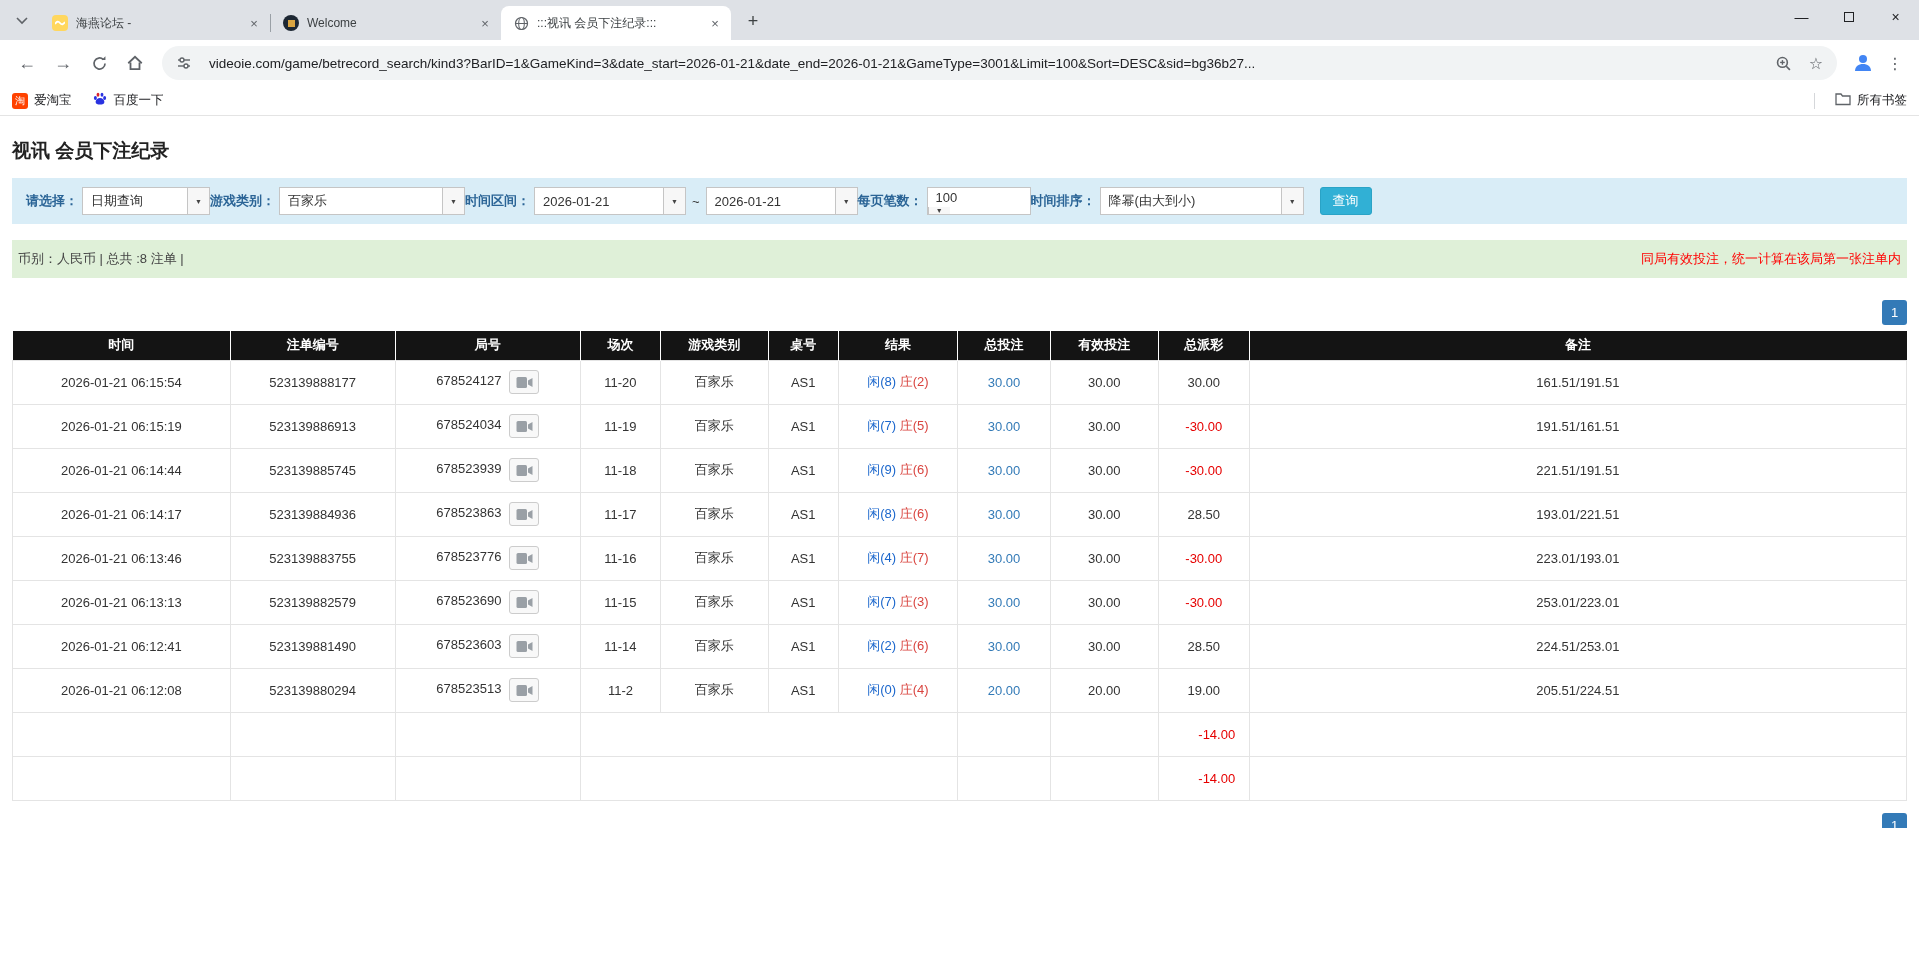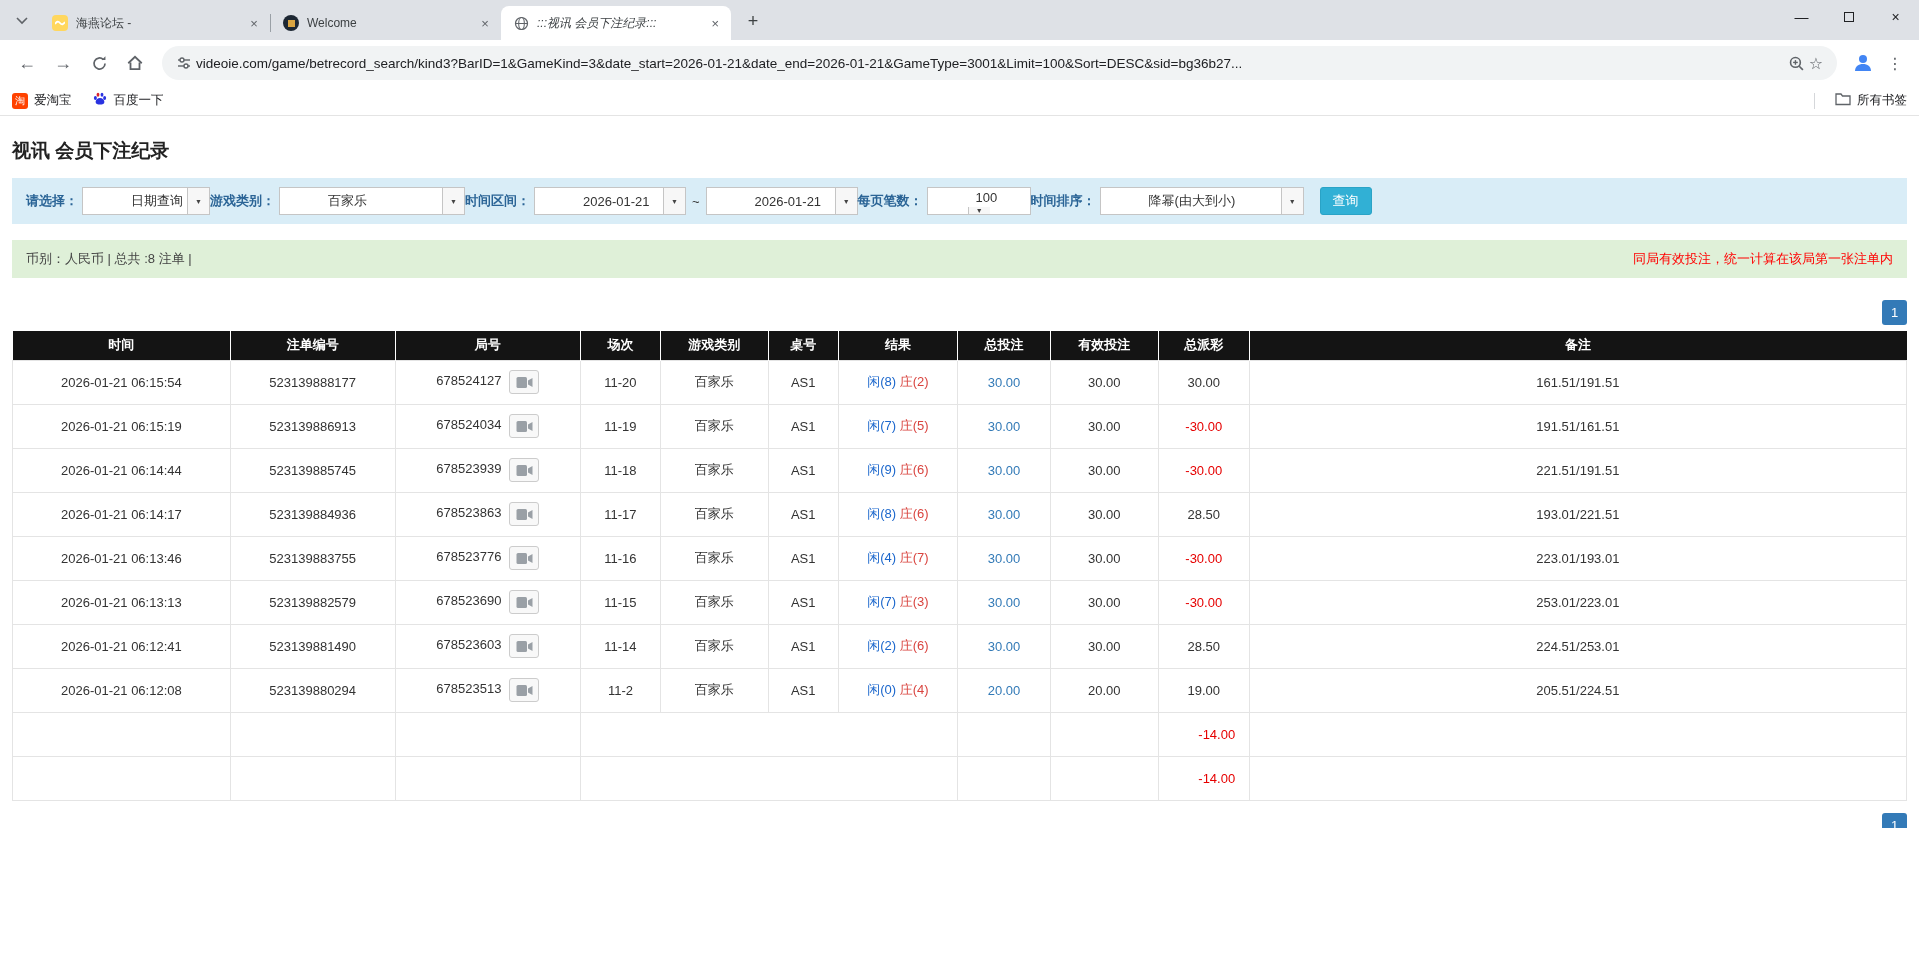--- a/index.html
+++ b/index.html
@@ -3,62 +3,62 @@
 <meta charset="utf-8">
 <style>
   * { margin:0; padding:0; box-sizing:border-box; }
   html,body { width:1919px; height:978px; overflow:hidden; background:#fff;
               font-family:"Liberation Sans","DejaVu Sans",sans-serif; }
 
   
   .tab-bar { height:40px; background:#dee1e6; display:flex; align-items:flex-end; padding-left:6px; position:relative; }
   .tab-search { width:28px; height:28px; margin:0 4px 5px 2px; border-radius:50%; display:flex; align-items:center; justify-content:center; }
   .tab { width:230px; height:34px; display:flex; align-items:center; gap:8px; padding:0 8px 0 12px; font-size:12px; color:#3c4043; }
-  .tab.active { background:#fff; border-radius:8px 8px 0 0;font-style:italic; }
+  .tab.active { background:#fff; border-radius:8px 8px 0 0; }
   .tab-divider { width:1px; height:18px; background:#9aa0a6; margin-bottom:8px; }
   .favicon { width:16px; height:16px; flex:0 0 16px; display:flex; align-items:center; justify-content:center; }
   .fav1 { background:#ffd75e; border-radius:4px; }
   .fav2 { background:#1d2733; border-radius:50%; }
   .fav2 i { display:block; width:7px; height:7px; background:#d9a441; }
   .tab-title { flex:1; white-space:nowrap; overflow:hidden; text-overflow:ellipsis; }
   .tab-close { width:16px; height:16px; border-radius:50%; display:flex; align-items:center; justify-content:center; font-size:13px; color:#5f6368; }
   .new-tab { width:28px; height:28px; margin:0 0 5px 8px; display:flex; align-items:center; justify-content:center; font-size:18px; color:#3c4043; border-radius:50%; }
   .window-controls { position:absolute; right:0; top:0; height:34px; display:flex; }
   .window-controls span { width:47px; display:flex; align-items:center; justify-content:center; font-size:14px; color:#202124; }
   .maxbox { width:10px; height:10px; border:1.2px solid #202124; display:inline-block; }
 
   .toolbar { height:46px; background:#fff; display:flex; align-items:center; padding:0 10px; gap:2px; }
   .nav-btn { width:34px; height:34px; border-radius:50%; display:flex; align-items:center; justify-content:center; font-size:18px; color:#5f6368; }
-  .omnibox { flex:1; height:34px; background:#f1f3f4; border-radius:17px; display:flex; align-items:center; padding:0 14px; margin:0 8px; gap:4px; }
+  .omnibox { flex:1; height:34px; background:#f1f3f4; border-radius:17px; display:flex; align-items:center; padding:0 14px; margin:0 8px; gap:17px; }
   .url { flex:1; font-size:13.5px; color:#202124; white-space:nowrap; overflow:hidden; }
   .omni-icon { display:flex; align-items:center; }
   .star { font-size:16px; color:#5f6368; }
   .profile-btn { width:32px; height:32px; border-radius:50%; display:flex; align-items:center; justify-content:center; }
   .menu-btn { width:28px; height:32px; display:flex; align-items:center; justify-content:center; font-size:16px; color:#5f6368; }
 
   .bookmarks-bar { height:30px; background:#fff; border-bottom:1px solid #e4e4e4; display:flex; align-items:center; padding:0 12px; gap:20px; font-size:12.5px; color:#202124; }
   .bm { display:flex; align-items:center; gap:6px; }
   .bm-icon-taobao { width:16px; height:16px; background:#ff4200; border-radius:3px; color:#fff; font-size:10px; display:flex; align-items:center; justify-content:center; }
   .bm-spacer { flex:1; }
   .bm-divider { width:1px; height:16px; background:#d5d7da; }
 
   
   .page-title { margin:22px 0 0 12px; font-size:19px; color:#222; }
 
   .filter-bar { margin:14px 12px 0; background:#d9edf7; padding:9px 14px; display:flex; align-items:center; }
   .f-label { color:#2a6496; font-weight:bold; font-size:13px; margin:0 4px 0 0; white-space:nowrap; }
   .f-label.first { margin-left:0; }
-  .combo { display:flex; align-items:stretch; height:28px; background:#fff; border:1px solid #c5c5c5;padding-left:40px; }
+  .combo { display:flex; align-items:stretch; height:28px; background:#fff; border:1px solid #c5c5c5; }
   .combo-text { flex:1; display:flex; align-items:center; padding:0 8px; font-size:13px; color:#333; white-space:nowrap; overflow:hidden; }
   .combo-arrow { width:22px; border-left:1px solid #c5c5c5; background:#f7f7f7; display:flex; align-items:center; justify-content:center; font-size:7px; color:#444; }
   .w-select { width:128px; } .w-game { width:186px; } .w-date { width:152px; } .w-pp { width:104px;flex-direction:column; } .w-sort { width:204px; }
   .tilde { font-size:13px; color:#333; margin:0 6px; }
   .search-btn { margin-left:16px; height:28px; padding:0 12px; background:#31b0d5; border:1px solid #2aa3c6; border-radius:3px; color:#fff; font-size:13px; cursor:pointer; }
 
-  .info-bar { margin:16px 12px 0; background:#dff0d8; padding:10px 14px; display:flex; justify-content:space-between; align-items:center; font-size:13px; }
+  .info-bar { margin:16px 12px 0; background:#dff0d8; padding:10px 6px; display:flex; justify-content:space-between; align-items:center; font-size:13px; }
   .info-left { color:#444; }
   .info-right { color:#ff0000; }
 
   .pagi-top { margin:22px 12px 6px; display:flex; justify-content:flex-end; }
   .page-badge { min-width:25px; height:25px; padding:0 6px; background:#337ab7; color:#fff; font-size:13px; display:flex; align-items:center; justify-content:center; border-radius:3px; }
   .pagi-bottom { margin:12px 12px 0; display:flex; justify-content:flex-end; height:15px; overflow:hidden; }
 
   table.bets { width:calc(100% - 24px); margin:0 12px; border-collapse:collapse; table-layout:fixed; font-size:13px; color:#333; }
   table.bets thead th { background:#141414; color:#fff; font-weight:bold; height:29px; text-align:center; }
   table.bets thead th + th { border-left:1px solid #fff; }

